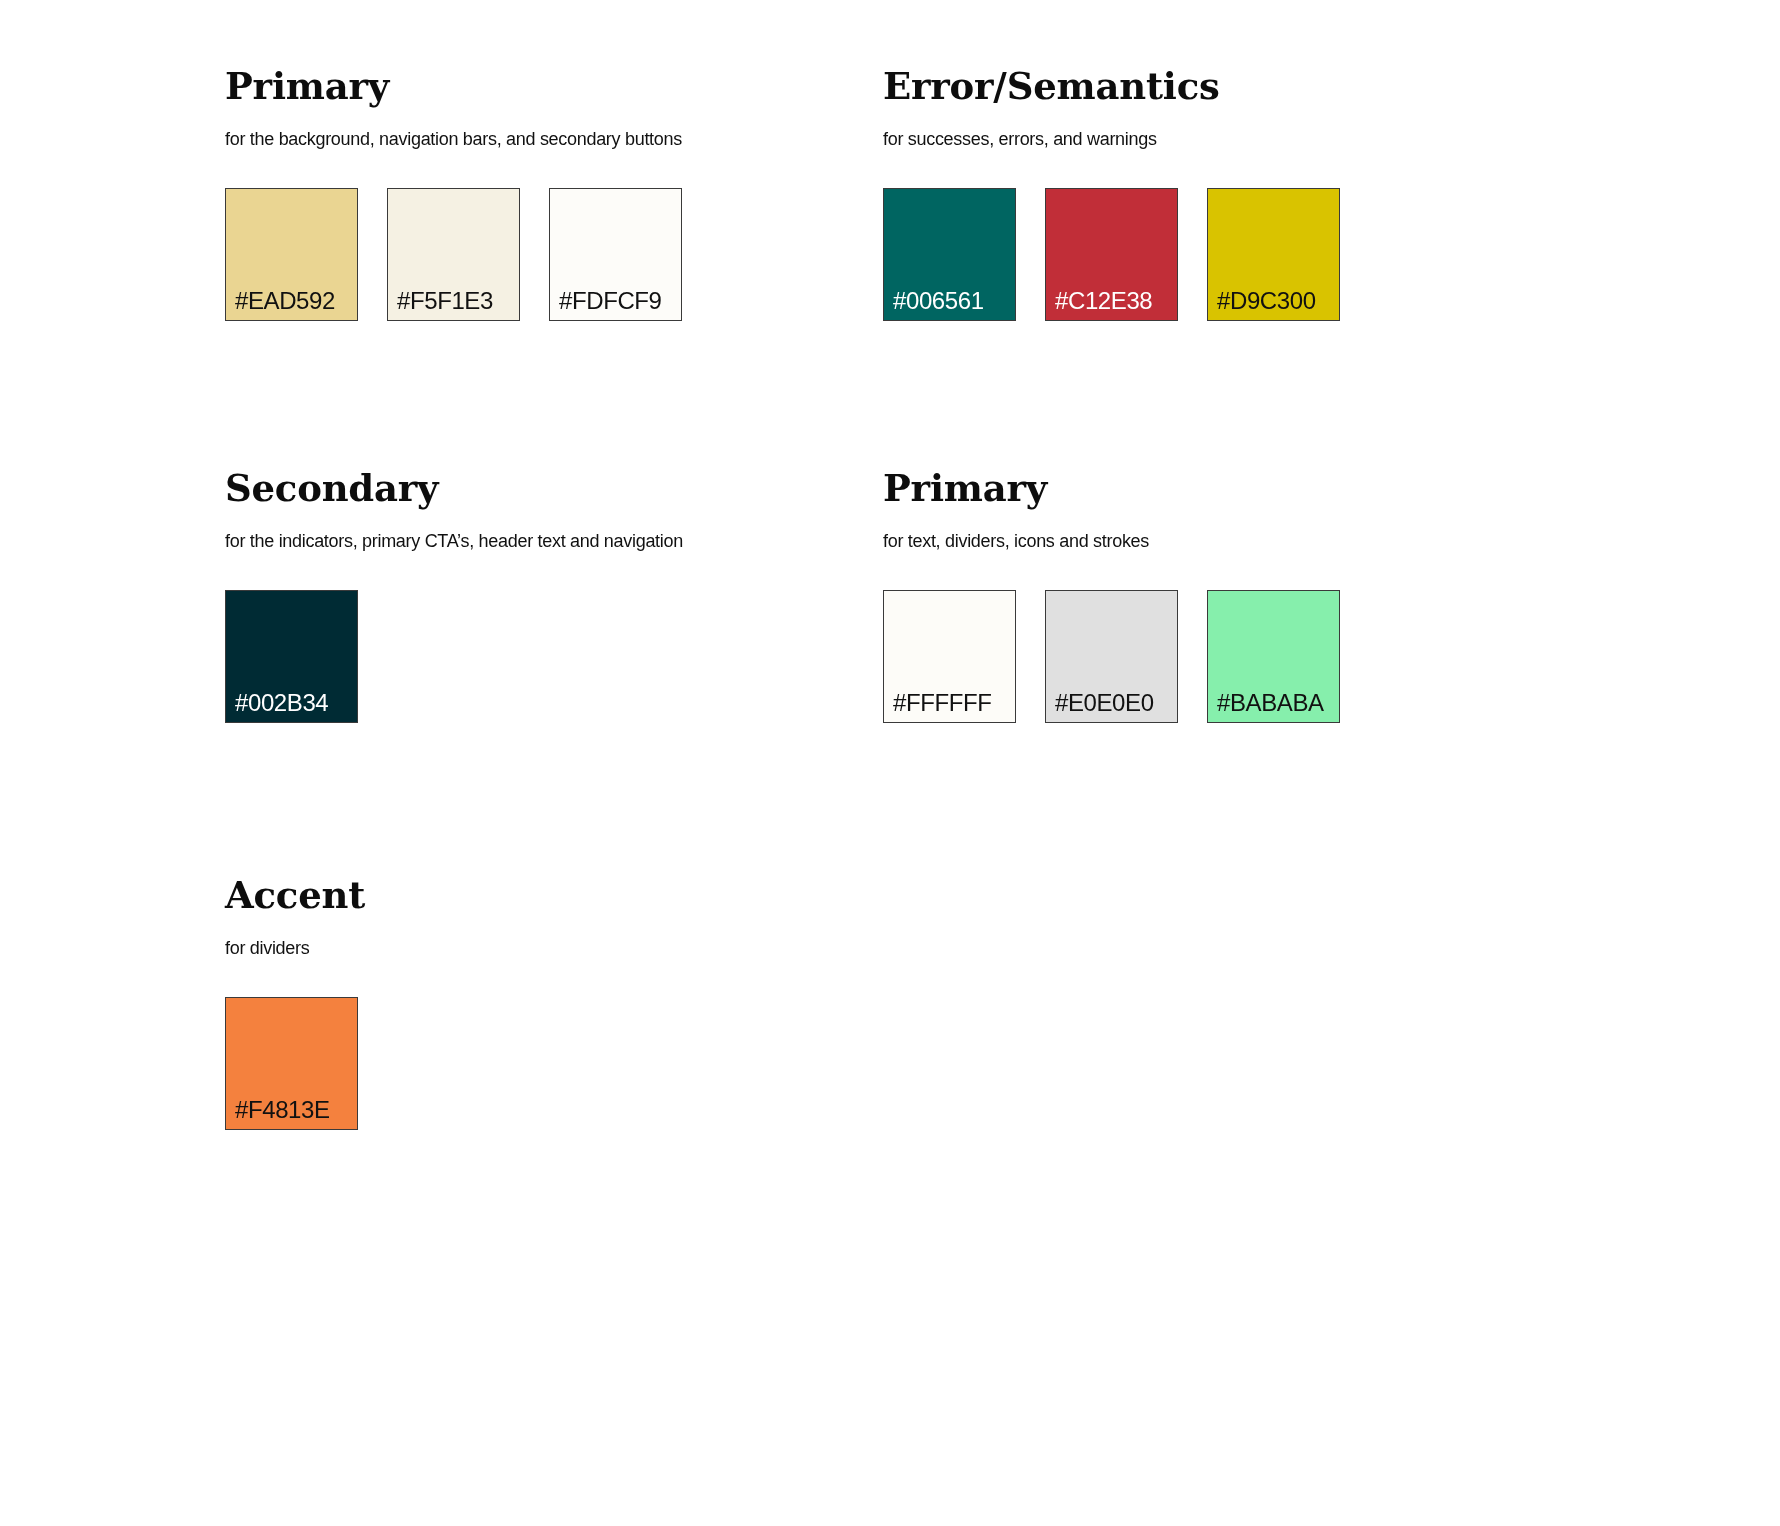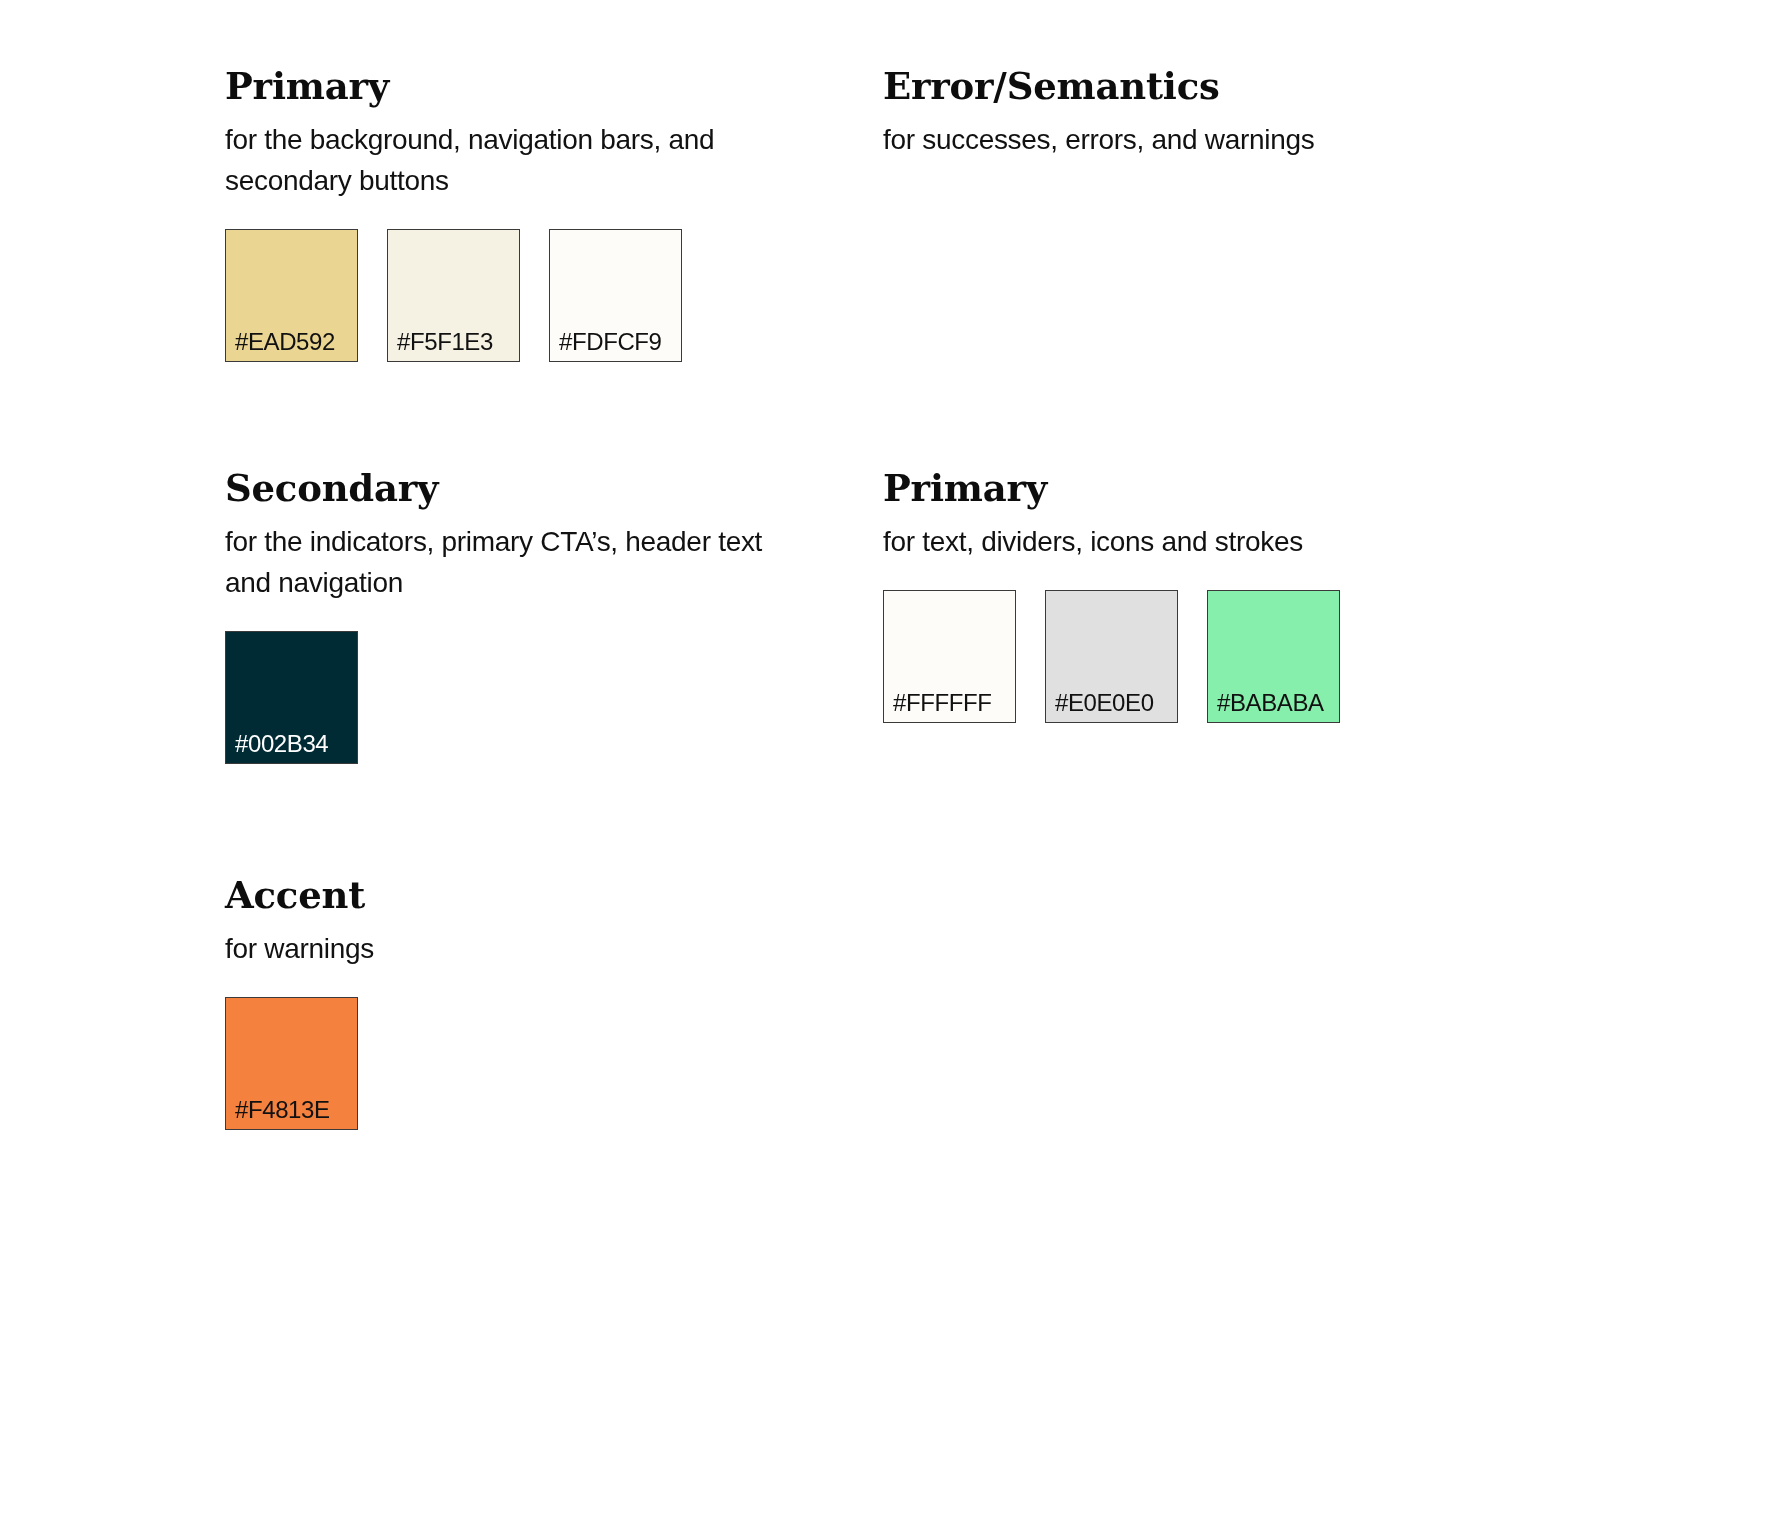--- a/index.html
+++ b/index.html
@@ -41,21 +41,21 @@
     font-size: 37px;
     line-height: 1.0;
     color: #0d0d0d;
     letter-spacing: -0.2px;
     margin: 0 0 14px 0;
     white-space: nowrap;
   }
 
   .section-desc {
     font-family: "Liberation Sans", sans-serif;
-    font-size: 28px;
+    font-size: 18px;
     line-height: 41px;
     color: #111111;
     margin: 0;
     max-width: 560px;
     letter-spacing: -0.3px;
   }
 
   .swatch-row {
     display: flex;
     flex-direction: row;
@@ -123,35 +123,46 @@
       <p class="section-desc">for the indicators, primary CTA’s, header text and navigation</p>
       <div class="swatch-row">
         <div class="swatch" style="background-color: rgb(0, 43, 52); border-color: rgb(58, 58, 58);">
           <span class="swatch-label label-light">#002B34</span>
         </div>
       </div>
     </div>
 
     <div class="section" id="sec-accent">
       <h2 class="section-title">Accent</h2>
-      <p class="section-desc">for warnings</p>
+      <p class="section-desc">for dividers</p>
       <div class="swatch-row">
         <div class="swatch" style="background-color: rgb(244, 129, 62); border-color: rgb(58, 58, 58);">
           <span class="swatch-label label-dark">#F4813E</span>
         </div>
       </div>
     </div>
 
   </div>
 
   <div class="column col-right">
 
     <div class="section" id="sec-error">
       <h2 class="section-title">Error/Semantics</h2>
       <p class="section-desc">for successes, errors, and warnings</p>
+      <div class="swatch-row">
+        <div class="swatch" style="background-color: rgb(0, 101, 97); border-color: rgb(58, 58, 58);">
+          <span class="swatch-label label-light">#006561</span>
+        </div>
+        <div class="swatch" style="background-color: rgb(193, 46, 56); border-color: rgb(58, 58, 58);">
+          <span class="swatch-label label-light">#C12E38</span>
+        </div>
+        <div class="swatch" style="background-color: rgb(217, 195, 0); border-color: rgb(58, 58, 58);">
+          <span class="swatch-label label-dark">#D9C300</span>
+        </div>
+      </div>
     </div>
 
     <div class="section" id="sec-neutrals">
       <h2 class="section-title">Primary</h2>
       <p class="section-desc">for text, dividers, icons and strokes</p>
       <div class="swatch-row">
         <div class="swatch" style="background-color: rgb(253, 252, 248); border-color: rgb(58, 58, 58);">
           <span class="swatch-label label-dark">#FFFFFF</span>
         </div>
         <div class="swatch" style="background-color: rgb(224, 224, 224); border-color: rgb(58, 58, 58);">

